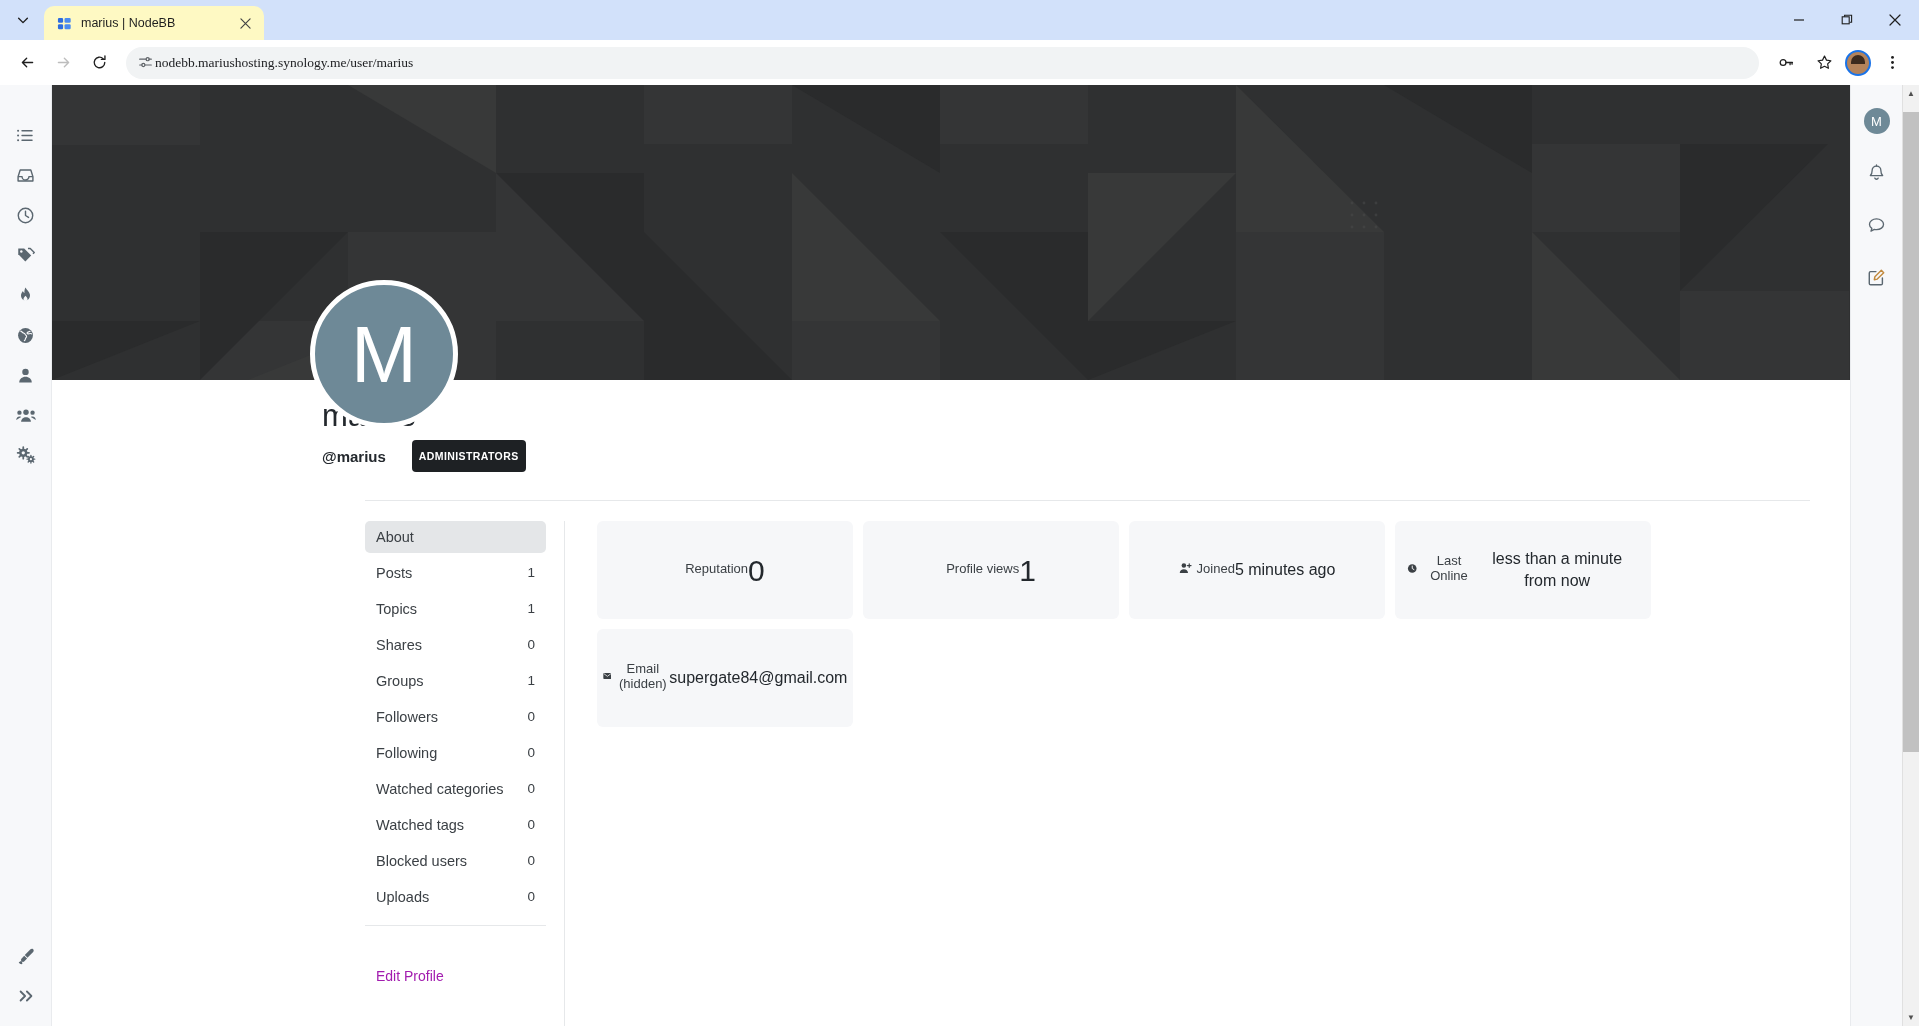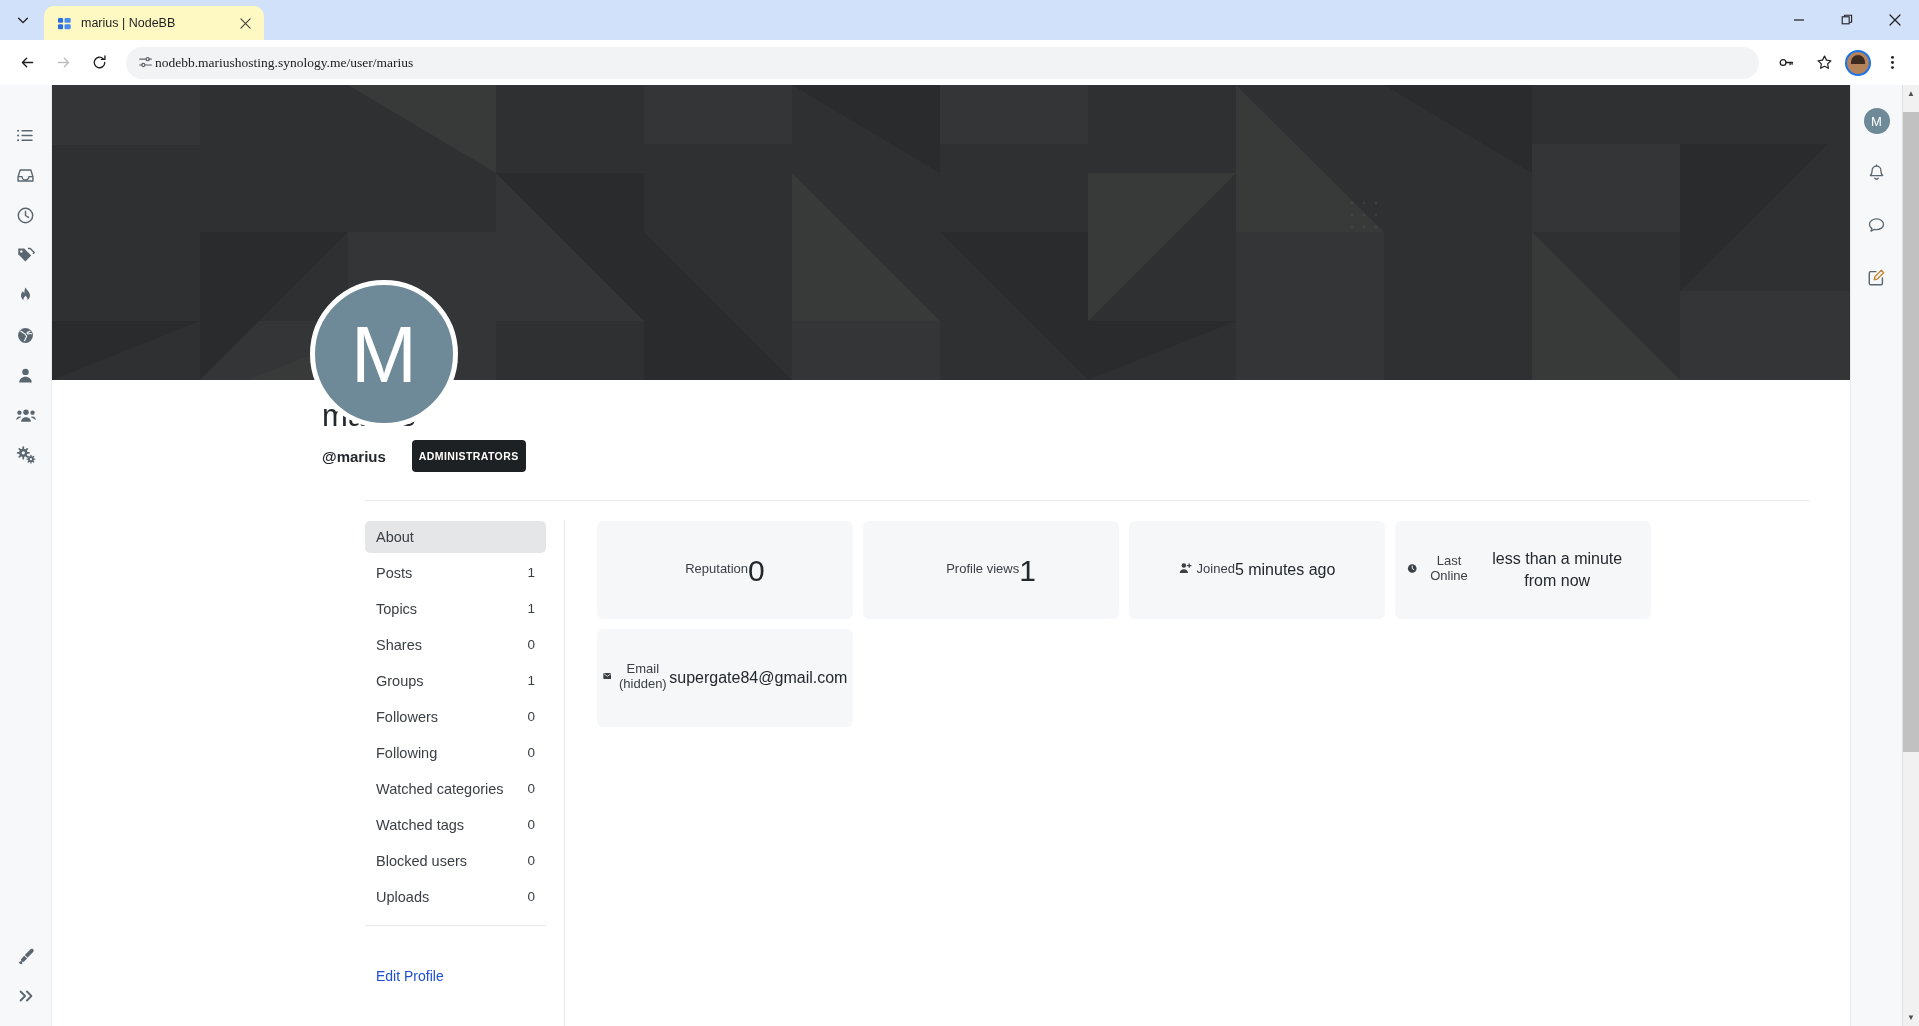--- a/index.html
+++ b/index.html
@@ -149,21 +149,21 @@
   }
   .navitem {
     display: flex; justify-content: space-between; align-items: flex-start;
     padding: 8px 11px; border-radius: 5px;
     font-size: 14.5px; color: #3b4045; margin-bottom: 4px;
   }
   .navitem.active { background: #e4e6e8; }
   .navitem .cnt { font-size: 13.5px; color: #3b4045; }
   .nav-sep { border-top: 1px solid #e6e8ea; margin: 12px 0 10px 0; }
   .navlink {
-    padding: 7px 11px; font-size: 14px; color: #1d4ed8;
+    padding: 7px 11px; font-size: 14px; color: #a21caf;
     display: block;
     margin-top: 35px;
   }
 
   .stats-col { flex: 1; padding: 0 40px 0 32px; }
   .stats-grid {
     display: flex; flex-wrap: wrap; gap: 10px;
   }
   .stat-card {
     background: #f6f7f9; border-radius: 6px;

